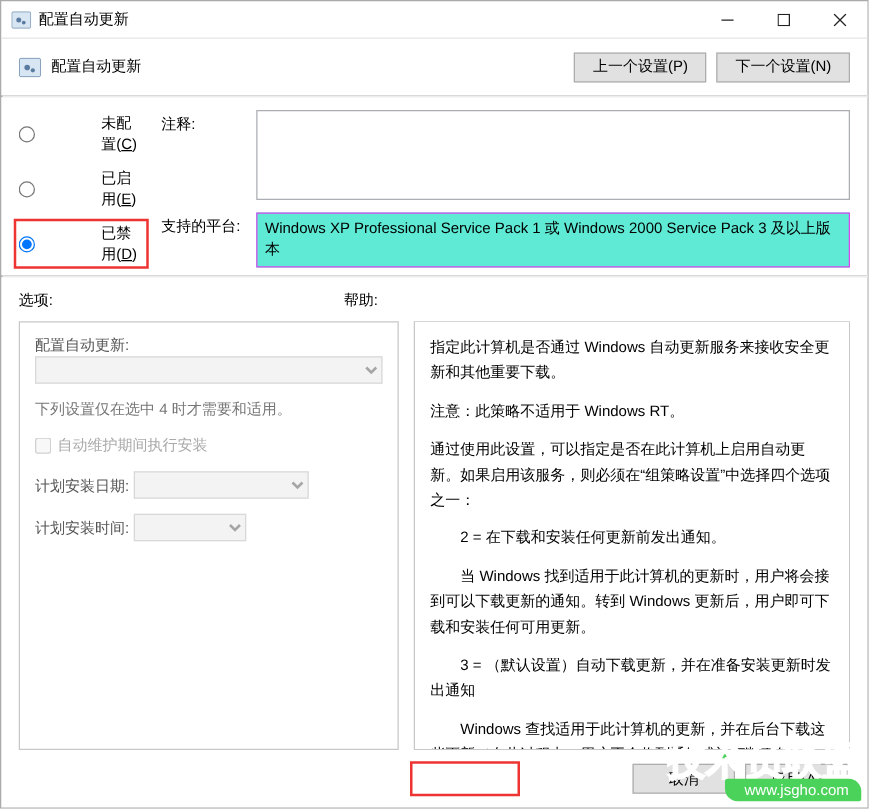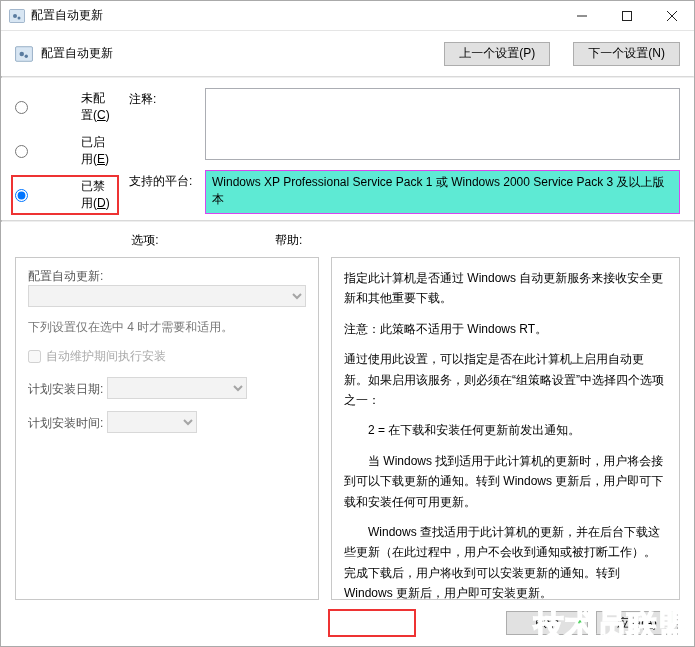--- a/index.html
+++ b/index.html
@@ -54,21 +54,20 @@
   }
   .header .h-title { flex: 1; font-size: 12px; }
   .header .nav-btn {
     height: 24px;
     padding: 0 14px;
     border: 1px solid #adadad;
     background: #e1e1e1;
     font-size: 12px;
     cursor: pointer;
     font-family: inherit;
-    margin-left: 15px;
   }
 
   .divider { border-top: 1px solid #d9d9d9; margin: 0; }
 
   .upper {
     display: flex;
     padding: 10px 14px 6px 14px;
     gap: 14px;
   }
   .radios {
@@ -112,21 +111,21 @@
     padding: 3px 6px;
     font-size:12px;
     background:#5eead4;
     overflow:auto;
   }
 
   .section-labels {
     display:flex;
     padding: 10px 14px 4px 14px;
   }
-  .section-labels .col-l { width: 260px; text-align: center; }
+  .section-labels .col-l { width: 260px; }
   .section-labels .col-r { flex:1; }
 
   .lower {
     display:flex;
     padding: 4px 14px 0 14px;
     gap: 12px;
     flex:1;
     min-height:0;
   }
   .panel {
@@ -311,26 +310,28 @@
         <select disabled="" class="sel-mid" style="width:90px !important" value=""></select>
       </div>
     </div>
 
     <div class="panel help-panel">
       <p>指定此计算机是否通过 Windows 自动更新服务来接收安全更新和其他重要下载。</p>
       <p>注意：此策略不适用于 Windows RT。</p>
       <p>通过使用此设置，可以指定是否在此计算机上启用自动更新。如果启用该服务，则必须在“组策略设置”中选择四个选项之一：</p>
       <p class="indent">2 = 在下载和安装任何更新前发出通知。</p>
       <p class="indent">当 Windows 找到适用于此计算机的更新时，用户将会接到可以下载更新的通知。转到 Windows 更新后，用户即可下载和安装任何可用更新。</p>
+      <p class="indent">3 = （默认设置）自动下载更新，并在准备安装更新时发出通知</p>
       <p class="indent">Windows 查找适用于此计算机的更新，并在后台下载这些更新（在此过程中，用户不会收到通知或被打断工作）。完成下载后，用户将收到可以安装更新的通知。转到 Windows 更新后，用户即可安装更新。</p>
     </div>
   </div>
 
   <div class="bottom-bar">
     <div class="ok-highlight" style="right:278px; bottom:9px; width:88px; height:28px;"></div>
     <button class="dlg-btn">取消</button>
     <button class="dlg-btn"><span>应用(</span><span style="text-decoration:underline">A</span><span>)</span></button>
   </div>
 </div>
 
 <div class="watermark">
   <div class="wm-big">技术员联盟</div>
+  <div class="wm-small">www.jsgho.com</div>
 </div>
 
 </body></html>

